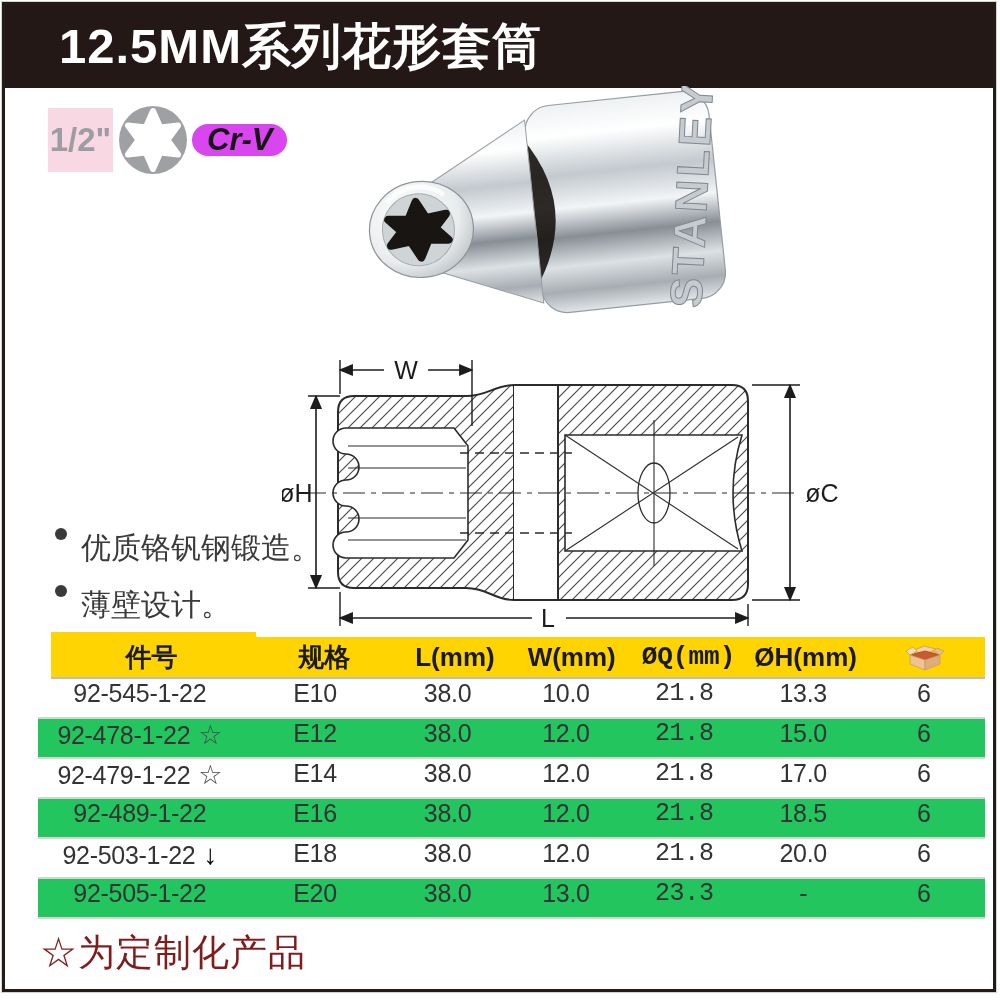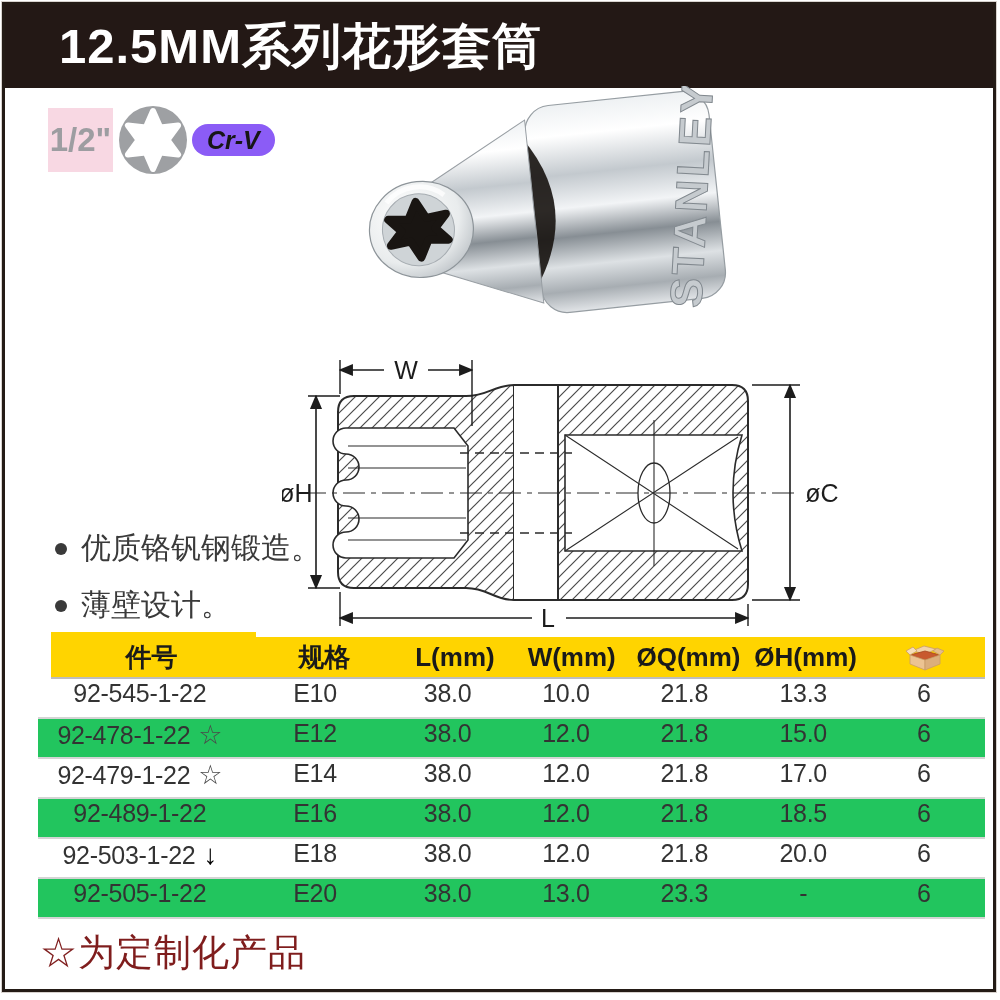--- a/index.html
+++ b/index.html
@@ -8,41 +8,41 @@
   .frame { position:absolute; left:2px; top:2px; width:994px; height:990px;
            border:3px solid #241b16; box-shadow:0 0 0 1px #d8d2ce; pointer-events:none; }
   
   .titlebar { position:absolute; left:5px; top:5px; width:988px; height:83px; background:#231815; }
   .titlebar .title { color:#ffffff; font-weight:bold; font-size:49px; line-height:83px;
                      padding-left:54px; letter-spacing:1px; }
   
   .badge-size { position:absolute; left:48px; top:108px; width:65px; height:64px; background:#f8d8e3;
                 color:#9d9da1; font-size:33px; font-weight:bold; text-align:center; line-height:64px; }
   .badge-torx { position:absolute; left:117px; top:104px; width:72px; height:72px; }
-  .badge-crv  { position:absolute; left:192px; top:124px; height:32px; padding:0 15px; background:#8b5cf6;
-                border-radius:16px; color:#161616; font-size:25px; font-weight:bold; font-style:italic;
+  .badge-crv  { position:absolute; left:192px; top:124px; height:32px; padding:0 15px; background:#d946ef;
+                border-radius:16px; color:#161616; font-size:31px; font-weight:bold; font-style:italic;
                 line-height:32px; }
   
   .photo   { position:absolute; left:328px; top:86px; width:452px; height:248px; }
   .drawing { position:absolute; left:282px; top:350px; width:560px; height:284px; }
   .drawing text { font-family:"Liberation Sans", sans-serif; }
   
   .features { position:absolute; left:55px; top:528px; }
-  .feature  { display:flex; align-items:center; margin-bottom:16px; color:#3a3a3a; font-size:30px; }
+  .feature  { display:flex; align-items:flex-start; margin-bottom:16px; color:#3a3a3a; font-size:30px; }
   .feature .dot { width:12px; height:12px; border-radius:50%; background:#3a3a3a; margin-right:14px; flex:0 0 auto; }
   
   .spec-table { position:absolute; left:38px; top:637px; width:947px; }
   .thead { position:relative; display:flex; background:#ffd400; height:42px; align-items:center;
            border-bottom:2px solid #bdbdbd; font-weight:bold; color:#1a1a1a; font-size:26px;margin-left:13px; }
   .thead::before { content:""; position:absolute; left:0; top:-5px; width:205px; height:5px; background:#ffd400; }
   .trow  { display:flex; height:40px; align-items:flex-start; font-size:25px; color:#333;
            border-bottom:2px solid #d4d4d4; letter-spacing:-0.3px; }
   .trow.alt { background:#22c55e; }
   .c0 { width:21.5%; } .c1 { width:15.5%; } .c2 { width:12.5%; } .c3 { width:12.5%; }
-  .c4 { width:12.5%; } .c5 { width:12.6%; } .c6 { width:12.9%; }
+  .c4 { width:12.5%;font-family:Liberation Mono, monospace; } .c5 { width:12.6%; } .c6 { width:12.9%; }
   .cell { text-align:center; }
   .part-marker { margin-left:8px; }
   .part-marker.star { color:#4a4a4a; font-size:27px; }
   .part-marker.arrow { color:#000; font-weight:900; font-size:28px; }
   .pack-icon { display:flex; justify-content:center; align-items:center; }
   .footnote { position:absolute; left:40px; top:928px; font-size:37px; color:#7f1d1d; letter-spacing:1px; }
 </style>
 </head>
 <body>
 

